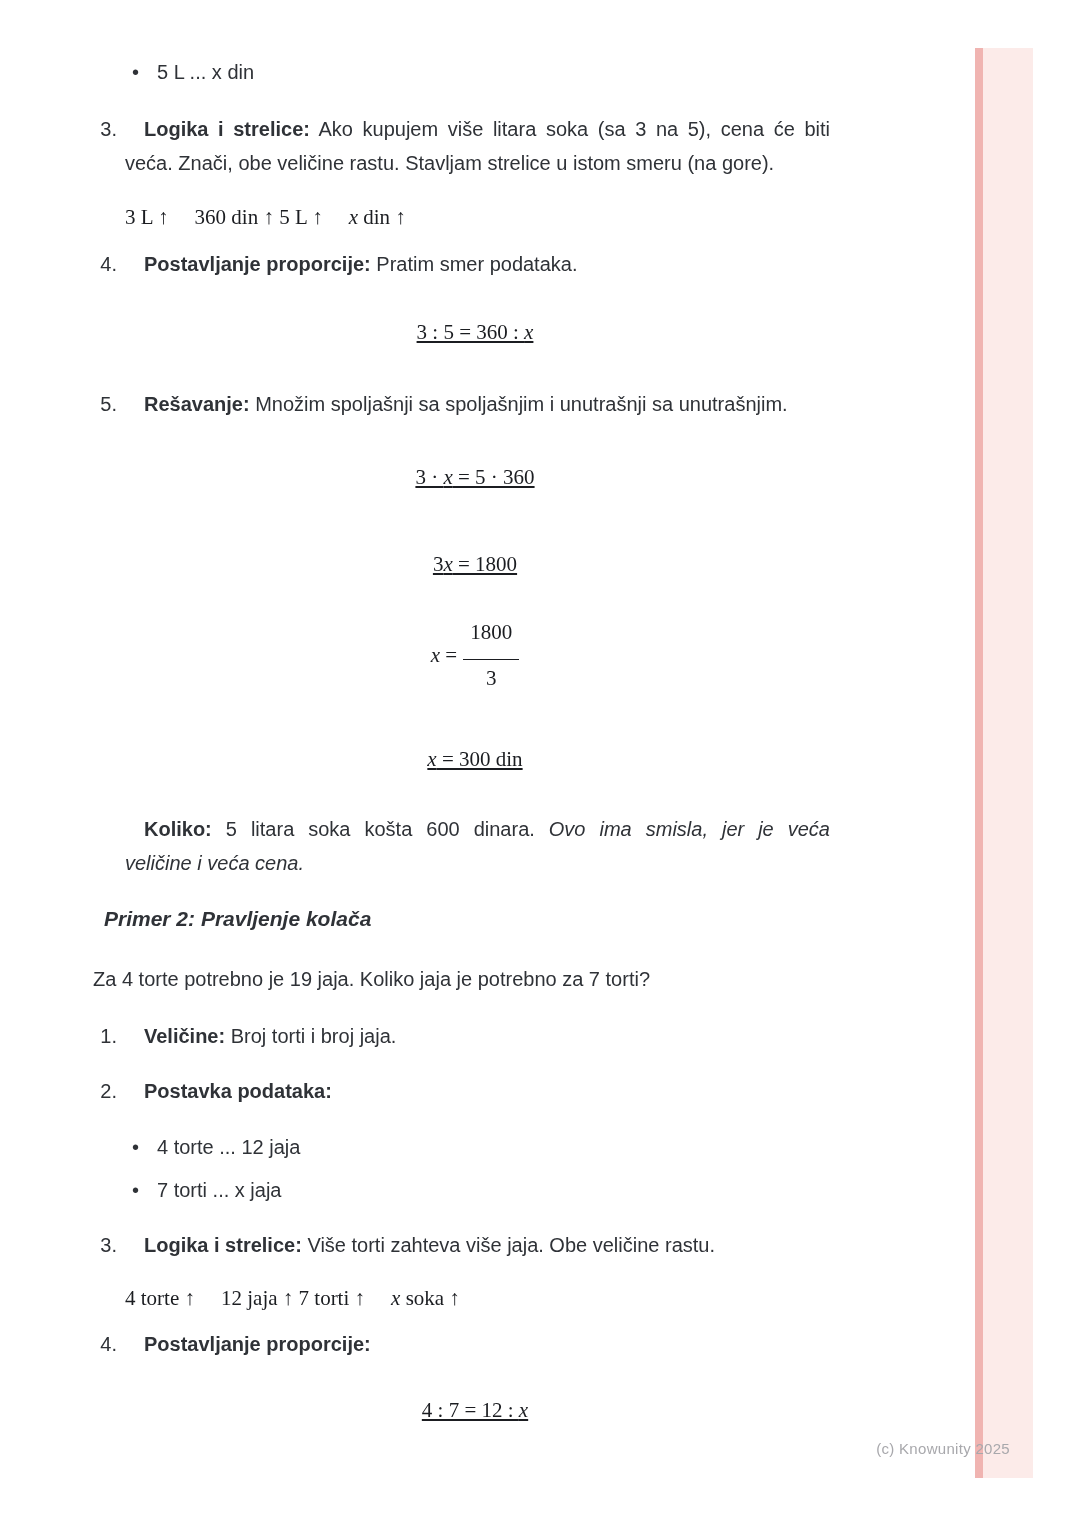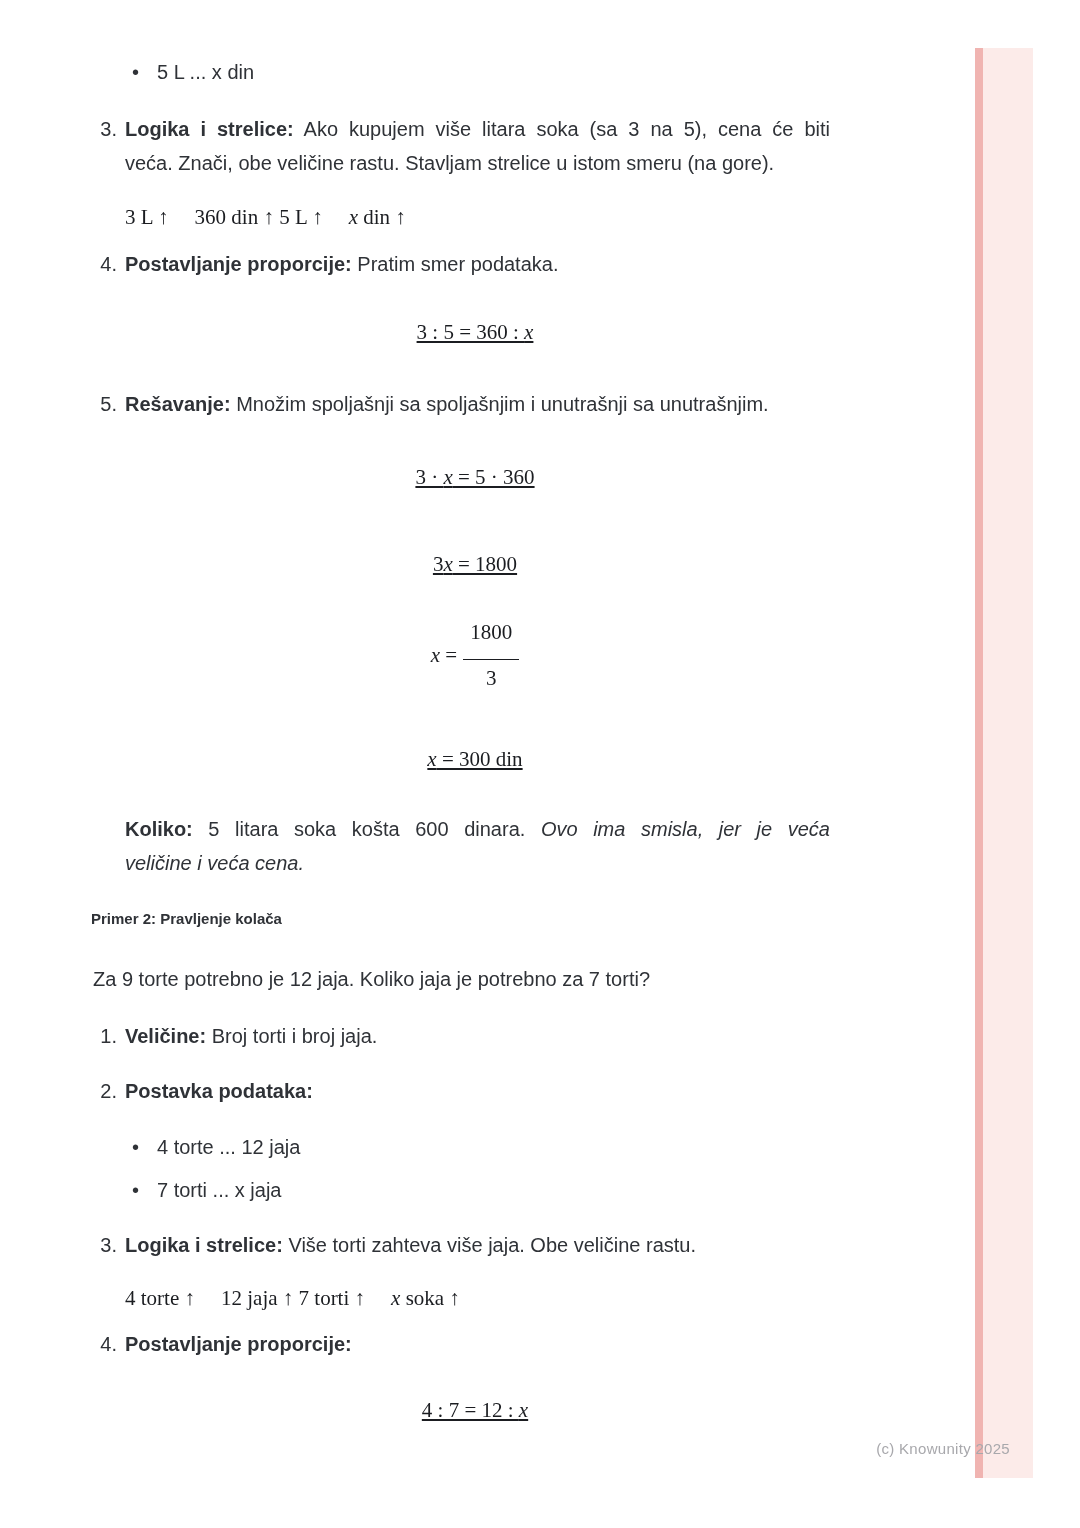--- a/index.html
+++ b/index.html
@@ -34,26 +34,26 @@
   .li { left: 93px; display: flex; }
   .li .num { width: 24px; min-width: 24px; text-align: right; margin-right: 8px; }
   .li .li-body { width: 705px; }
   .tline { text-align: left; }
   .jline { text-align: justify; text-align-last: justify; }
 
   
   .bullet { left: 125px; display: flex; }
   .bullet .marker { display: inline-block; width: 32px; padding-left: 7px; }
 
-  .b { font-weight: 700; }
+  .b { font-weight: 700; margin-left: 19px; }
   .i { font-style: italic; }
 
   .para { left: 93px; width: 764px; }
   .indent-para { left: 125px; width: 705px; }
-  .heading { left: 91px; font-size: 15px; font-weight: 700; }
+  .heading { left: 104px; font-size: 21px; font-weight: 700; font-style: italic; }
 
   
   .math { font-family: "Liberation Serif", serif; font-size: 21px; color: var(--math); }
   .eq { left: 93px; width: 764px; text-align: center; text-decoration: underline; }
   .arrows { left: 125px; }
   .gap { display: inline-block; width: 26px; }
 
   .eq-frac { left: 93px; width: 764px; height: 84px;
              display: flex; align-items: center; justify-content: center; }
   .frac { display: inline-block; text-align: center; margin-left: 6px; }
@@ -115,21 +115,21 @@
 
   <div class="block eq math" style="top:742px"><span class="i">x</span><span class=""> = 300 din</span></div>
 
   <div class="block indent-para justify-first" style="top:812px">
       <div class="tline jline"><span class="b">Koliko:</span><span class=""> 5 litara soka košta 600 dinara. </span><span class="i">Ovo ima smisla, jer je veća</span></div>
       <div class="tline"><span class="i">veličine i veća cena.</span></div>
     </div>
 
   <div class="block heading" style="top:902px">Primer 2: Pravljenje kolača</div>
 
-  <div class="block para" style="top:962px">Za 9 torte potrebno je 12 jaja. Koliko jaja je potrebno za 7 torti?</div>
+  <div class="block para" style="top:962px">Za 4 torte potrebno je 19 jaja. Koliko jaja je potrebno za 7 torti?</div>
 
   <div class="block li" style="top:1019px">
     <span class="num">1.</span>
     <div class="li-body"><span class="b">Veličine:</span><span class=""> Broj torti i broj jaja.</span></div>
   </div>
 
   <div class="block li" style="top:1074px">
     <span class="num">2.</span>
     <div class="li-body"><span class="b">Postavka podataka:</span></div>
   </div>

